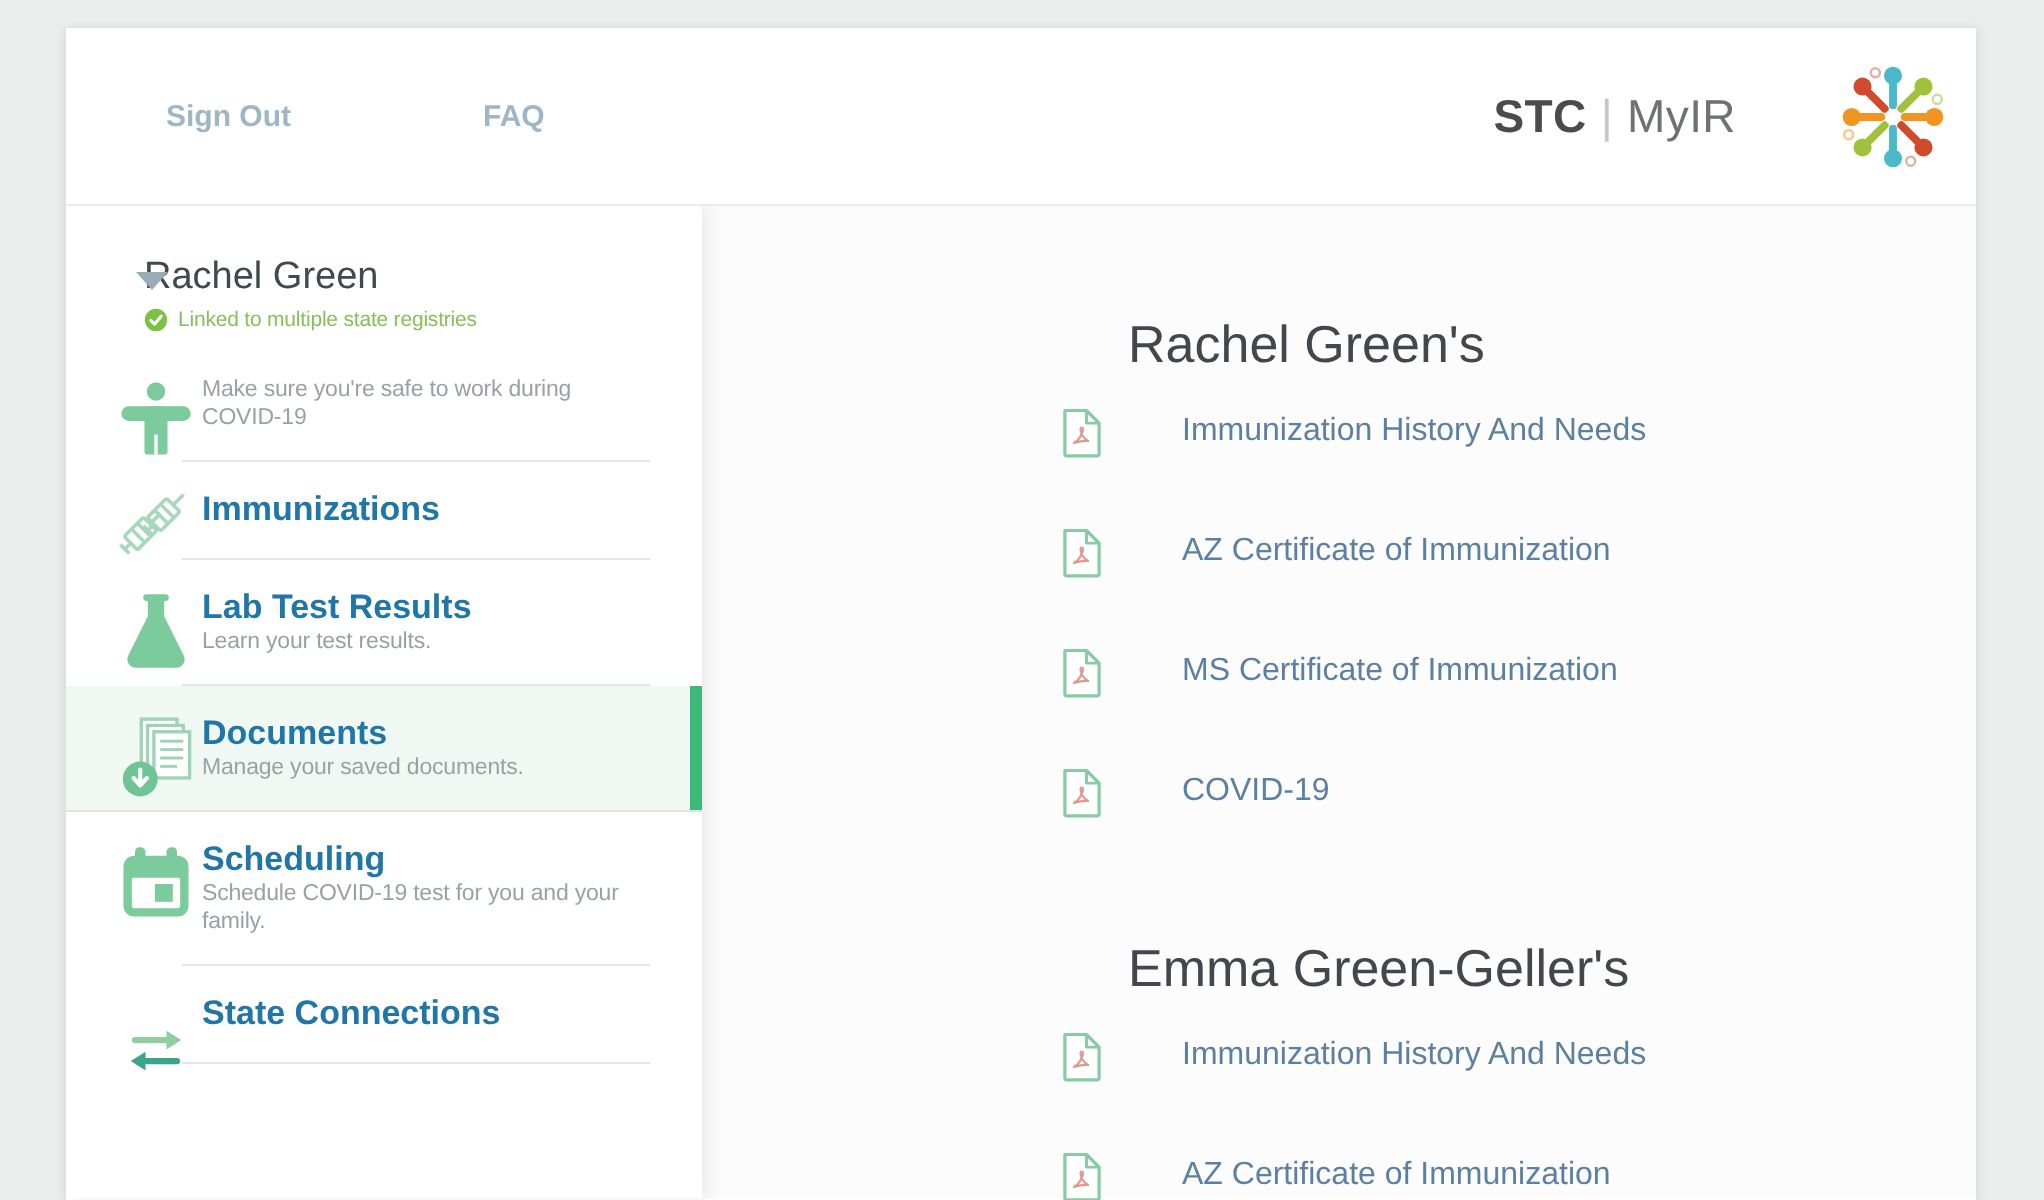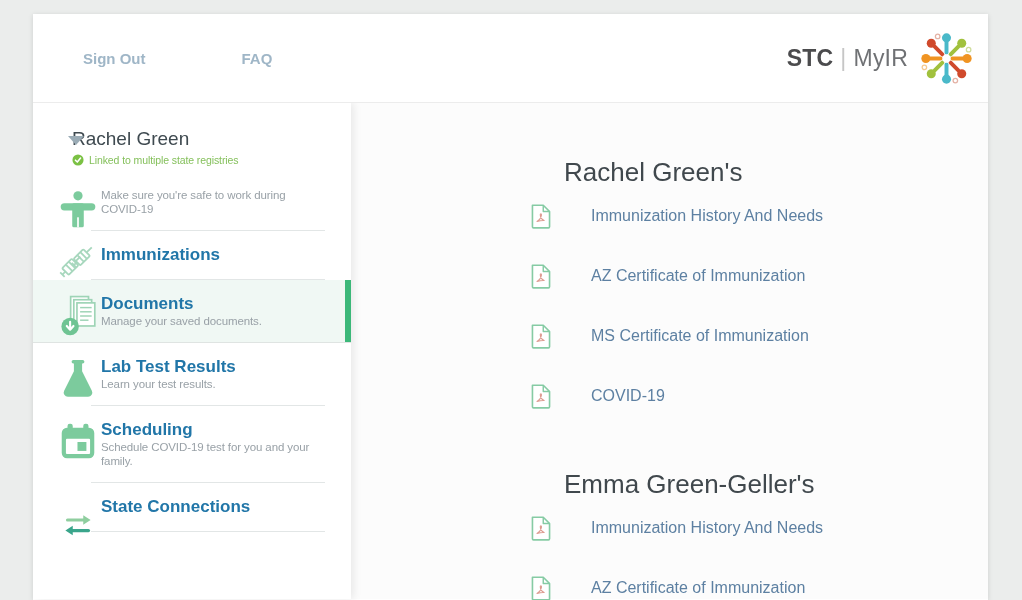--- a/index.html
+++ b/index.html
@@ -7,21 +7,21 @@
     font-family:"Liberation Sans", sans-serif; background:#ebedec; }
 
   .card { position:absolute; left:33px; top:14px; width:955px; height:586px;
     background:#fff; box-shadow:0 1px 5px rgba(0,0,0,.13); overflow:hidden; }
 
   
   .header { height:89px; background:#fff; display:flex; align-items:center;
     padding:0 13px 0 50px; border-bottom:1px solid #ececec; position:relative; z-index:3; }
   .nav { display:flex; gap:96px; align-items:center; }
   .nav a { font-size:15px; font-weight:600; color:#9fb6c7; text-decoration:none; cursor:pointer; }
-  .brand { margin-left:auto; display:flex; align-items:center; }
+  .brand { margin-left:auto; display:flex; align-items:center;gap:40px; }
   .brand-text { font-size:23px; letter-spacing:.2px; }
   .brand-stc { color:#4b4b4d; font-weight:600; }
   .brand-pipe { color:#c6c6c6; font-weight:400; padding:0 7px; }
   .brand-myir { color:#6f7174; font-weight:400; }
   .brand-mark { margin-left:10px; }
 
   
   .body-row { display:flex; height:496px; background:#fcfcfc; }
   .sidebar { width:318px; background:#fff; position:relative; z-index:2;
     box-shadow:3px 0 8px rgba(0,0,0,.08); }
@@ -207,38 +207,38 @@
 
   <div class="sb-item">
     <span class="sb-icon">
       <svg width="38" height="42">
                 <use href="#syringes-icon-sym"></use>
               </svg>
     </span>
     <div class="sb-title">Immunizations</div>
   </div>
 
+  <div class="sb-item">
+    <span class="sb-icon">
+      <svg width="38" height="42">
+                <use href="#flask-icon-sym"></use>
+              </svg>
+    </span>
+    <div class="sb-title">Lab Test Results</div>
+    <div class="sb-desc">Learn your test results.</div>
+  </div>
+
   <div class="sb-item selected">
     <span class="sb-icon">
       <svg width="38" height="42">
                 <use href="#documents-icon-sym"></use>
               </svg>
     </span>
     <div class="sb-title">Documents</div>
     <div class="sb-desc">Manage your saved documents.</div>
-  </div>
-
-  <div class="sb-item">
-    <span class="sb-icon">
-      <svg width="38" height="42">
-                <use href="#flask-icon-sym"></use>
-              </svg>
-    </span>
-    <div class="sb-title">Lab Test Results</div>
-    <div class="sb-desc">Learn your test results.</div>
   </div>
 
   <div class="sb-item">
     <span class="sb-icon">
       <svg width="38" height="42">
                 <use href="#calendar-icon-sym"></use>
               </svg>
     </span>
     <div class="sb-title">Scheduling</div>
     <div class="sb-desc">Schedule COVID-19 test for you and your family.</div>

